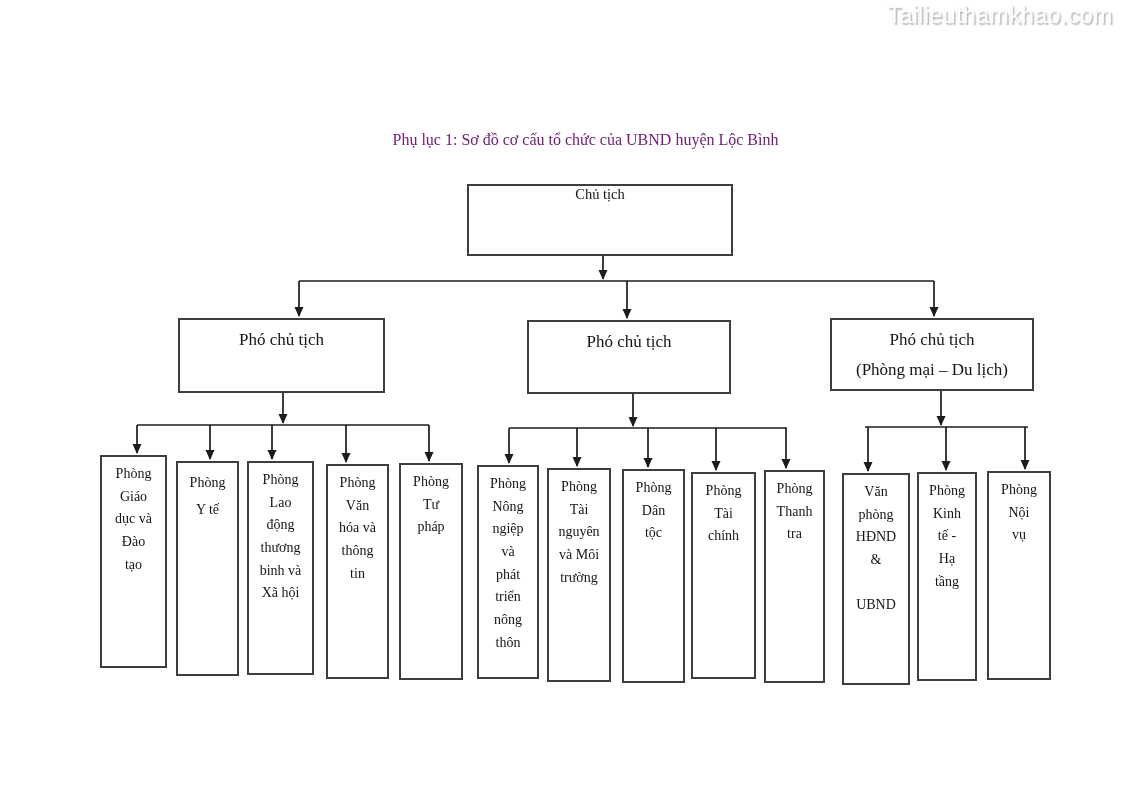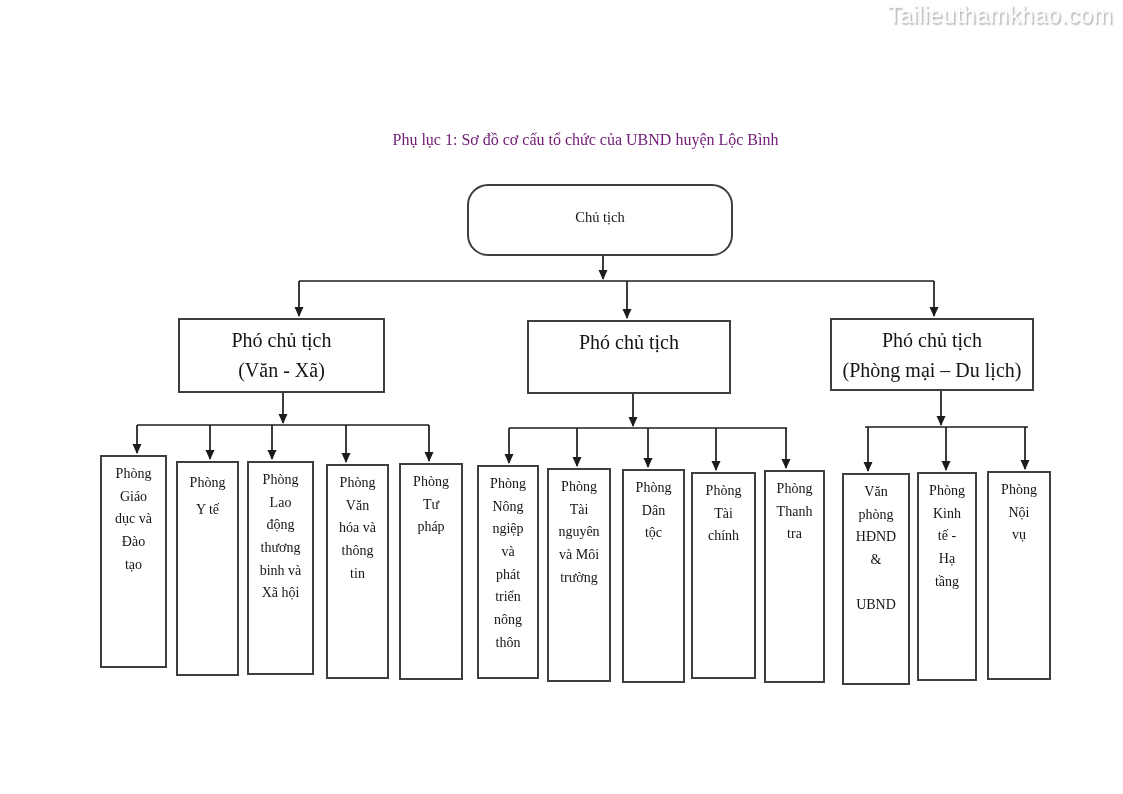--- a/index.html
+++ b/index.html
@@ -16,22 +16,22 @@
   }
   .doc-title{
     position:absolute;top:131px;left:0;width:100%;
     text-align:center;font-weight:normal;font-size:16px;color:#701a75;padding-left:24px;
   }
   svg.connectors{position:absolute;left:0;top:0;width:1123px;height:794px;}
   .box{
     position:absolute;box-sizing:border-box;background:#ffffff;
     border:2px solid #3e3e3e;text-align:center;color:#141414;
   }
-  .root-box{font-size:14.5px;padding-top:23px;border-radius:21px;}
-  .deputy-box{font-size:20px;padding-top:5px;}
+  .root-box{font-size:14.5px;}
+  .deputy-box{font-size:17px;padding-top:5px;}
   .deputy-box .dline{line-height:30px;}
   .dept-box{font-size:14px;line-height:1.62;padding-top:6px;white-space:pre-line;}
   .dept-yte{line-height:1.95;}
 </style>
 </head>
 <body>
 
 <div class="page">
 
   <div class="watermark">Tailieuthamkhao.com</div>
@@ -73,21 +73,20 @@
       <line x1="868" y1="427" x2="868" y2="471" marker-end="url(#arrow)"></line>
       <line x1="946" y1="427" x2="946" y2="470" marker-end="url(#arrow)"></line>
       <line x1="1025" y1="427" x2="1025" y2="469" marker-end="url(#arrow)"></line>
     </g>
   </svg>
 
   <div class="box root-box" style="left:467px;top:184px;width:266px;height:72px;">Chủ tịch</div>
 
   <div class="box deputy-box" style="left:178px;top:318px;width:207px;height:75px;">
     <div class="dline">Phó chủ tịch</div>
-    <div class="dline">(Văn - Xã)</div>
   </div>
   <div class="box deputy-box" style="left:527px;top:320px;width:204px;height:74px;">
     <div class="dline">Phó chủ tịch</div>
   </div>
   <div class="box deputy-box" style="left:830px;top:318px;width:204px;height:73px;">
     <div class="dline">Phó chủ tịch</div>
     <div class="dline">(Phòng mại – Du lịch)</div>
   </div>
 
   <div class="box dept-box" style="left:100px;top:455px;width:67px;height:213px;">Phòng

